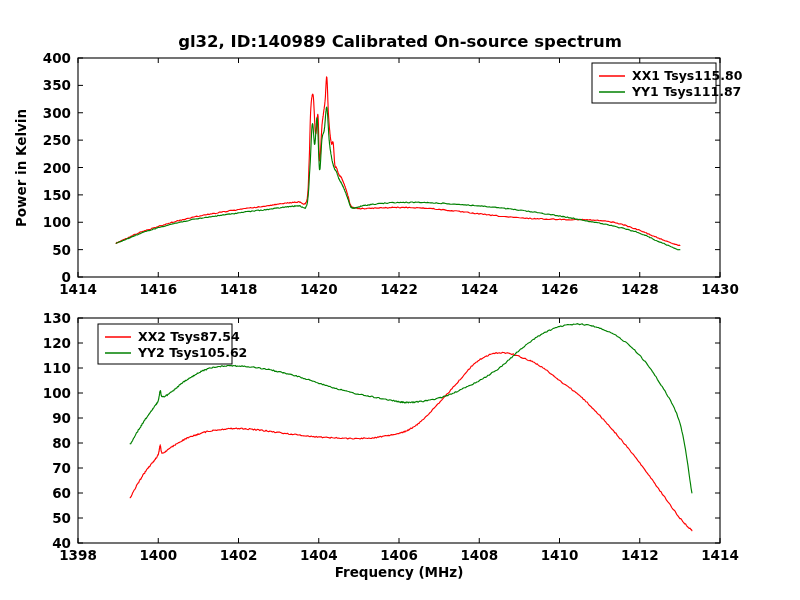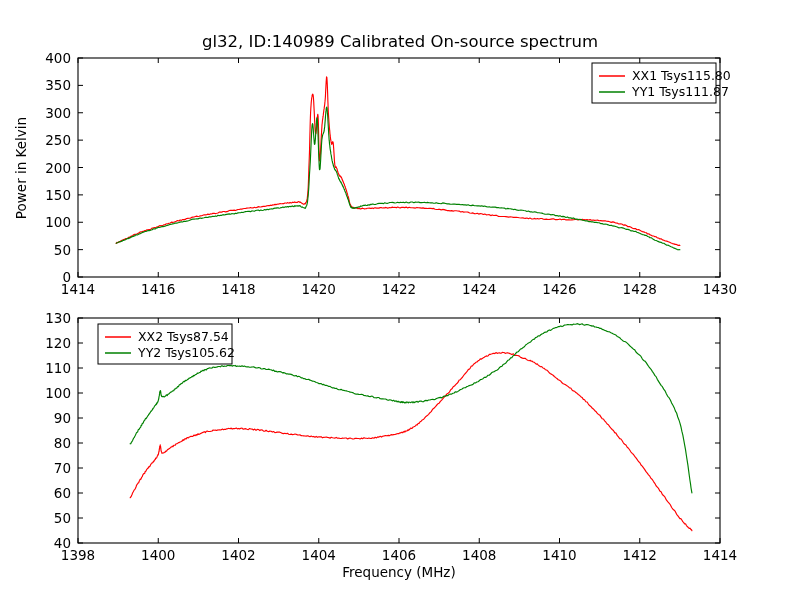--- a/index.html
+++ b/index.html
@@ -15,20 +15,21 @@
     overflow: hidden;
     position: relative;
   }
   #figure {
     position: absolute;
     left: 0;
     top: 0;
     width: 712px;
     height: 600px;
     background: #ffffff;
+    font-weight: bold;
   }
   svg#plot-svg {
     display: block;
     width: 800px;
     height: 600px;
   }
   .axis-line {
     fill: none;
     stroke: #000000;
     stroke-width: 1.1;

